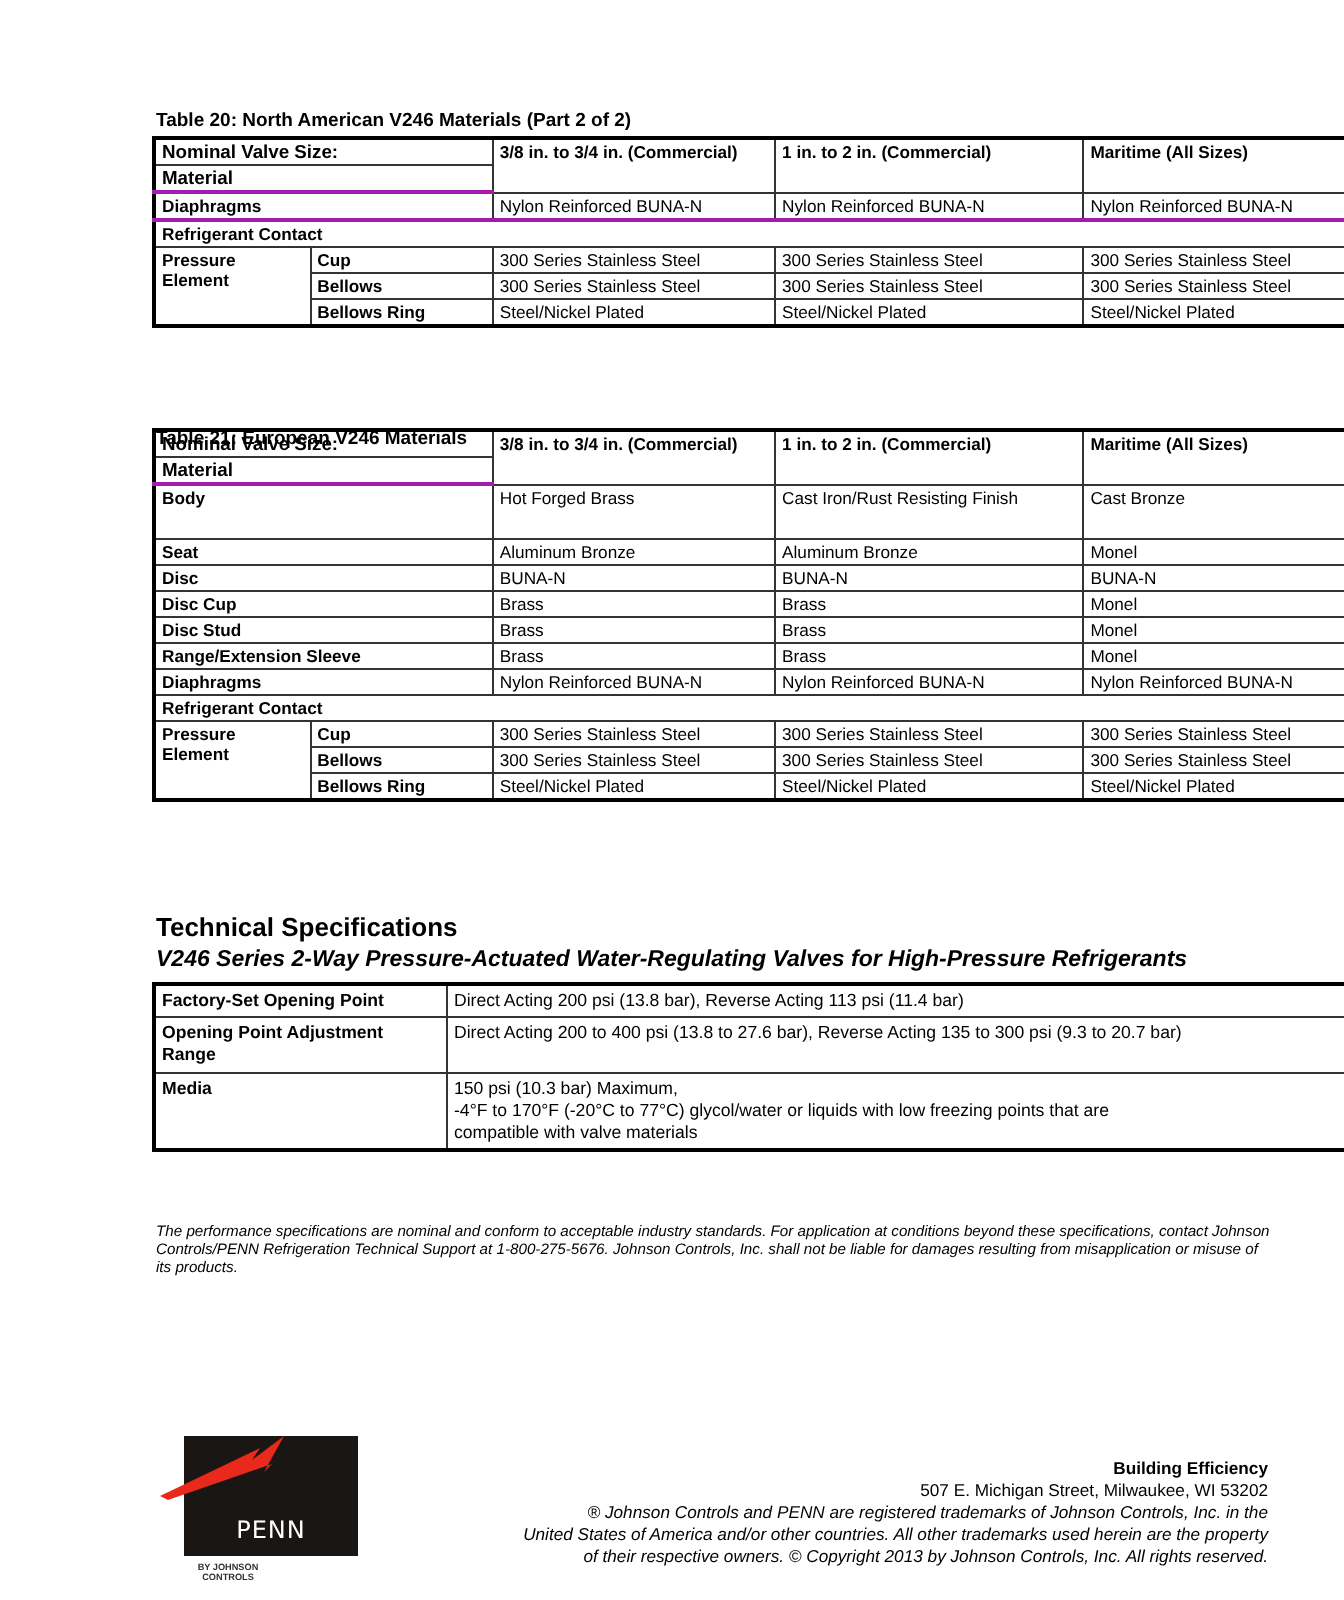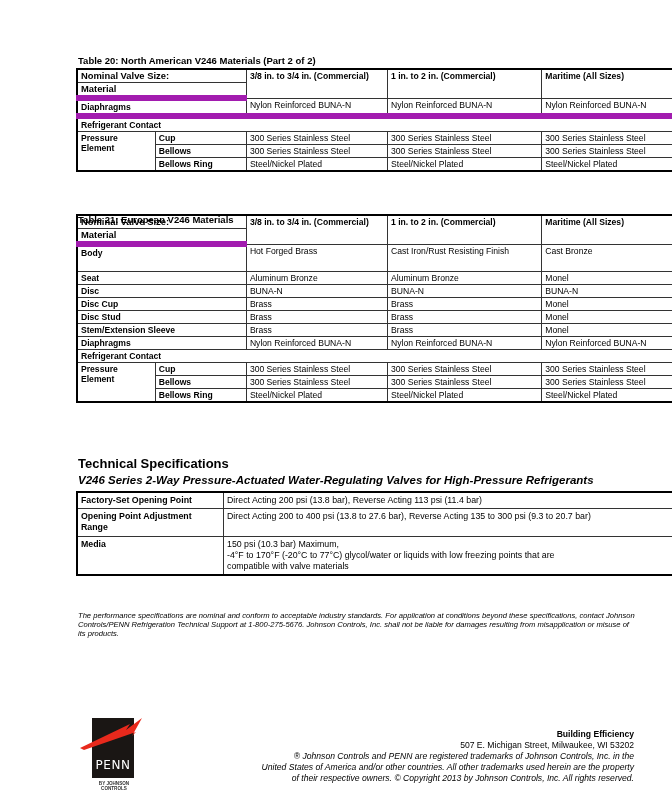--- a/index.html
+++ b/index.html
@@ -3,34 +3,34 @@
 <meta charset="utf-8">
 <style>
   html, body { margin: 0; padding: 0; background: #ffffff; }
   body { width: 672px; height: 800px; position: relative; overflow: hidden;
          font-family: "Liberation Sans", sans-serif; color: #000; }
   .caption { position: absolute; left: 78px; font-size: 9.5px; font-weight: bold; }
   table.mt { position: absolute; left: 76px; width: 609px; border-collapse: collapse;
              font-size: 8.6px; border: 2px solid #000; }
   table.mt td { border: 1px solid #333; padding: 1px 3px; vertical-align: top; line-height: 10px; }
   table.mt td.b { font-weight: bold; }
-  table.mt tr.hdr td { border-bottom: 6px solid #a21caf; }
+  table.mt tr.hdr td { border-bottom: 2px solid #a21caf; }
   table.mt col.c1 { width: 72px; }
   table.mt col.c2 { width: 84px; }
   table.mt col.c3 { width: 130px; }
   table.mt col.c4 { width: 142px; }
   table.mt col.c5 { width: 131px; }
   .section-title { position: absolute; left: 78px; top: 456px; font-size: 13px; font-weight: bold; }
   .section-sub { position: absolute; left: 78px; top: 474px; font-size: 11.5px; font-weight: bold; font-style: italic; }
   table.spec { position: absolute; left: 76px; top: 491px; width: 627px; border-collapse: collapse;
                font-size: 8.8px; border: 2px solid #000; padding-left: 16px; }
   table.spec td { border: 1px solid #333; padding: 2px 3px; vertical-align: top; line-height: 11px; }
   table.spec td.k { font-weight: bold; width: 139px; }
   .disclaimer { position: absolute; left: 78px; top: 611px; width: 560px; font-size: 7.6px; font-style: italic; line-height: 9px; }
-  .logo { position: absolute; left: 92px; top: 718px; width: 42px; height: 60px; background: #1a1614; }
+  .logo { position: absolute; left: 92px; top: 718px; width: 42px; height: 60px; background: #1a1614; padding-left: 45px; }
   .logo-text { position: absolute; left: 0; right: 0; bottom: 6px; text-align: center; color: #fff;
                font-size: 12px; letter-spacing: 0.5px; font-family: "DejaVu Sans", sans-serif; }
   .logo-sub { position: absolute; left: 86px; top: 781px; width: 56px; text-align: center; font-size: 4.6px;
               line-height: 5px; font-weight: bold; color: #333; }
   .footer { position: absolute; right: 38px; top: 729px; text-align: right; font-size: 8.6px; line-height: 11px; }
   .footer .bold { font-weight: bold; }
   .footer .it { font-style: italic; }
 </style>
 </head>
 <body>
@@ -128,21 +128,21 @@
     <td>Brass</td>
     <td>Monel</td>
   </tr>
   <tr>
     <td class="b" colspan="2">Disc Stud</td>
     <td>Brass</td>
     <td>Brass</td>
     <td>Monel</td>
   </tr>
   <tr>
-    <td class="b" colspan="2">Stem/Extension Sleeve</td>
+    <td class="b" colspan="2">Range/Extension Sleeve</td>
     <td>Brass</td>
     <td>Brass</td>
     <td>Monel</td>
   </tr>
   <tr>
     <td class="b" colspan="2">Diaphragms</td>
     <td>Nylon Reinforced BUNA-N</td>
     <td>Nylon Reinforced BUNA-N</td>
     <td>Nylon Reinforced BUNA-N</td>
   </tr>

